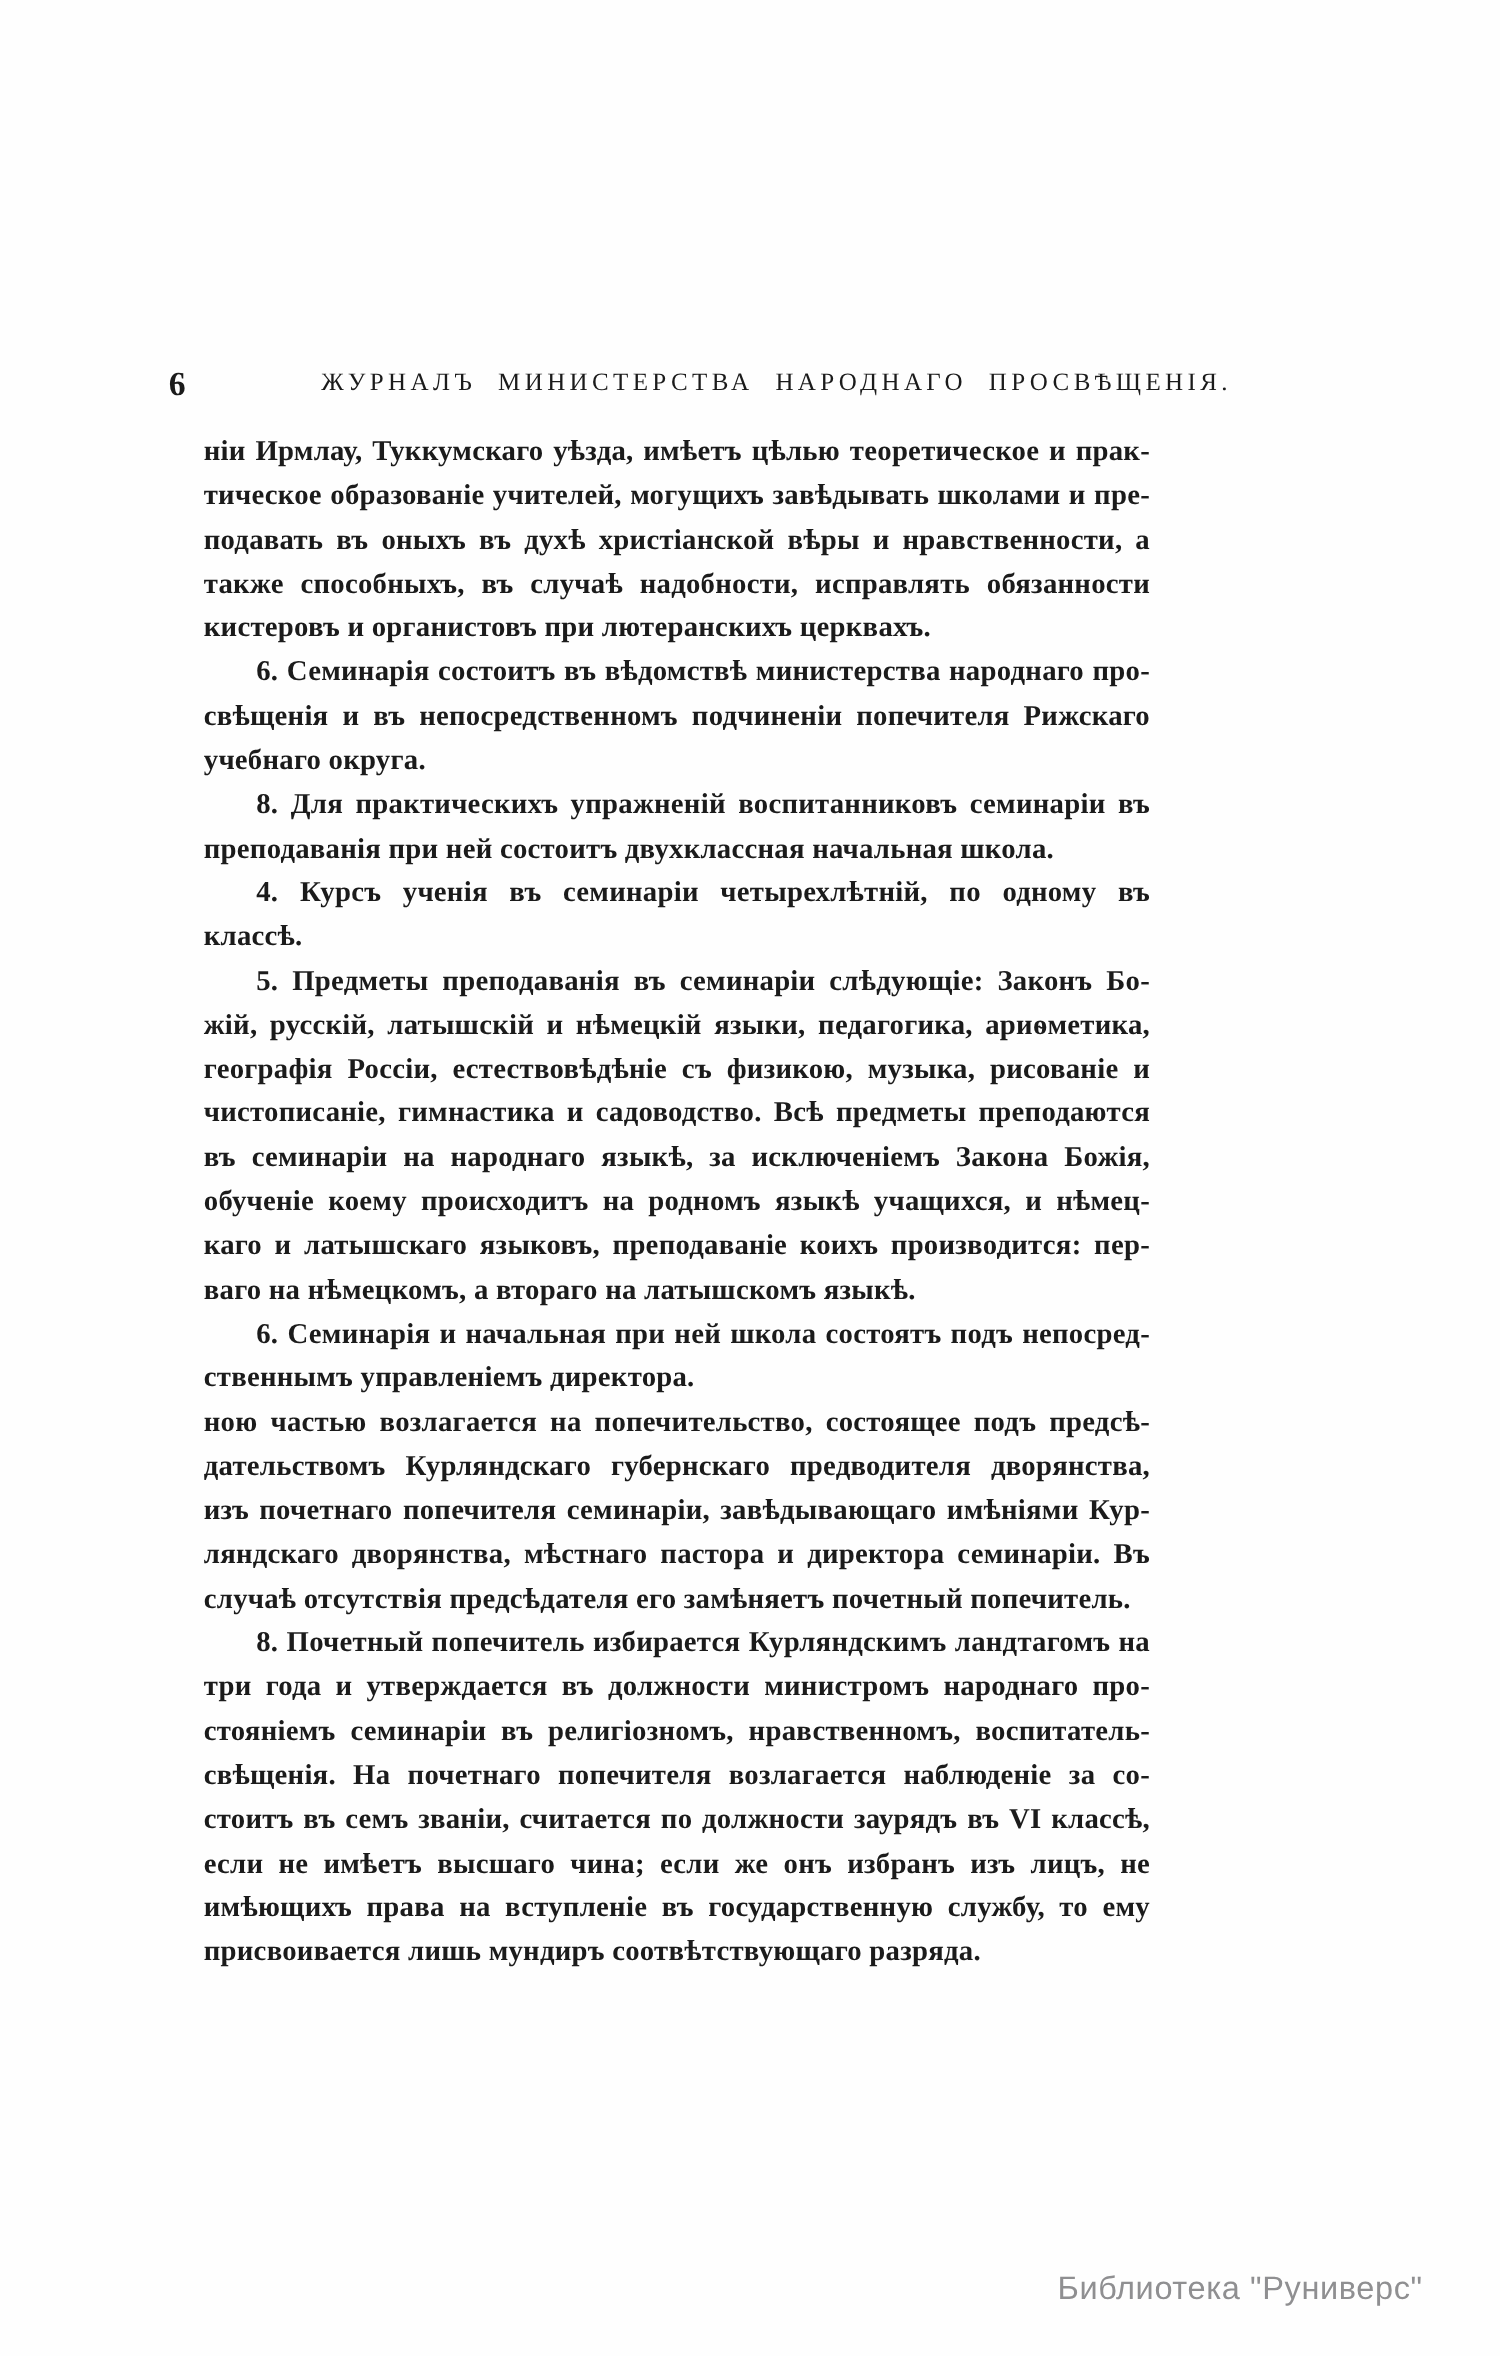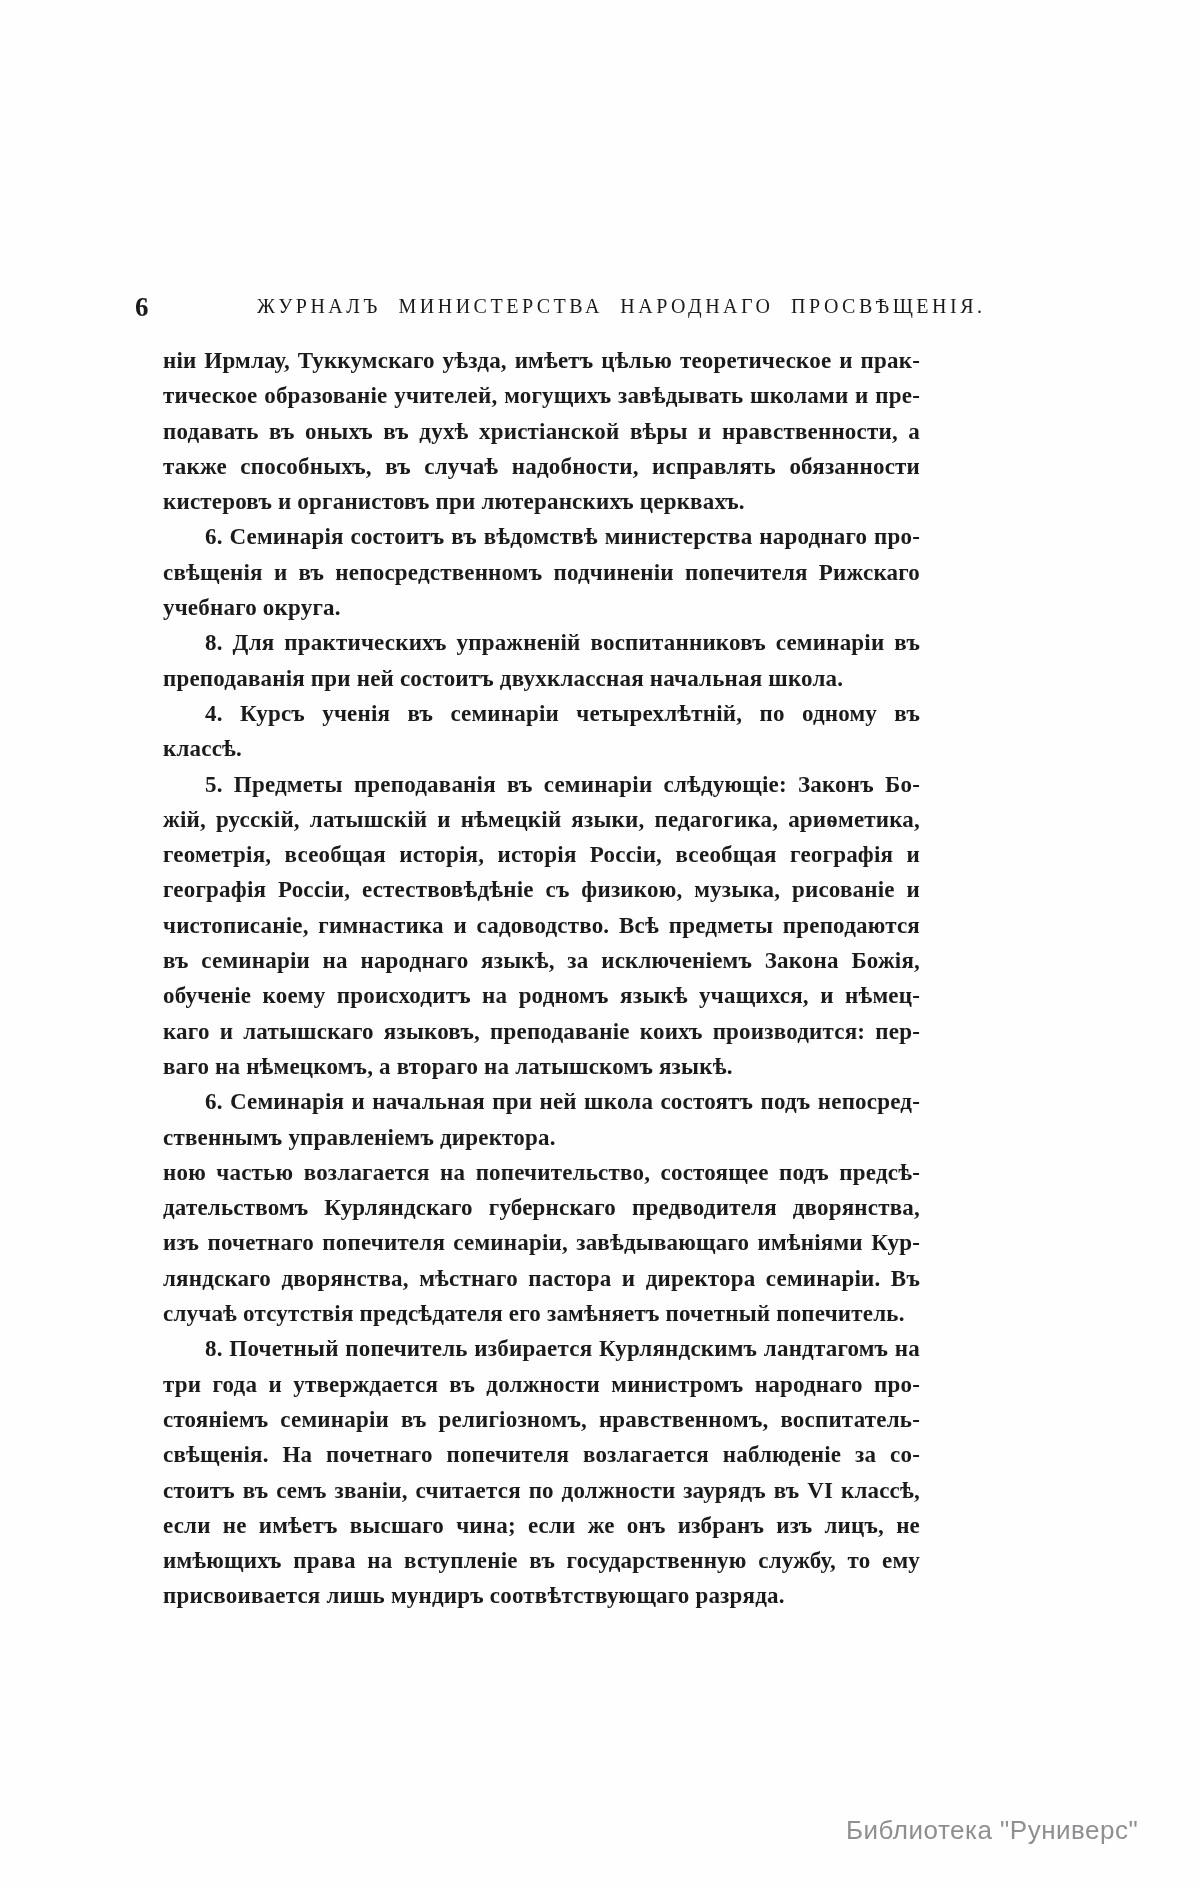--- a/index.html
+++ b/index.html
@@ -91,21 +91,20 @@
     <div class="ln end">кистеровъ и органистовъ при лютеранскихъ церквахъ.</div>
     <div class="ln ind">6. Семинарія состоитъ въ вѣдомствѣ министерства народнаго про-</div>
     <div class="ln">свѣщенія и въ непосредственномъ подчиненіи попечителя Рижскаго</div>
     <div class="ln end">учебнаго округа.</div>
     <div class="ln ind">8. Для практическихъ упражненій воспитанниковъ семинаріи въ</div>
     <div class="ln end">преподаванія при ней состоитъ двухклассная начальная школа.</div>
     <div class="ln ind">4. Курсъ ученія въ семинаріи четырехлѣтній, по одному въ</div>
     <div class="ln end">классѣ.</div>
     <div class="ln ind">5. Предметы преподаванія въ семинаріи слѣдующіе: Законъ Бо-</div>
     <div class="ln">жій, русскій, латышскій и нѣмецкій языки, педагогика, ариѳметика,</div>
-    <div class="ln">геометрія, всеобщая исторія, исторія Россіи, всеобщая географія и</div>
     <div class="ln">географія Россіи, естествовѣдѣніе съ физикою, музыка, рисованіе и</div>
     <div class="ln">чистописаніе, гимнастика и садоводство. Всѣ предметы преподаются</div>
     <div class="ln">въ семинаріи на народнаго языкѣ, за исключеніемъ Закона Божія,</div>
     <div class="ln">обученіе коему происходитъ на родномъ языкѣ учащихся, и нѣмец-</div>
     <div class="ln">каго и латышскаго языковъ, преподаваніе коихъ производится: пер-</div>
     <div class="ln end">ваго на нѣмецкомъ, а втораго на латышскомъ языкѣ.</div>
     <div class="ln ind">6. Семинарія и начальная при ней школа состоятъ подъ непосред-</div>
     <div class="ln end">ственнымъ управленіемъ директора.</div>
     <div class="ln">ною частью возлагается на попечительство, состоящее подъ предсѣ-</div>
     <div class="ln">дательствомъ Курляндскаго губернскаго предводителя дворянства,</div>

